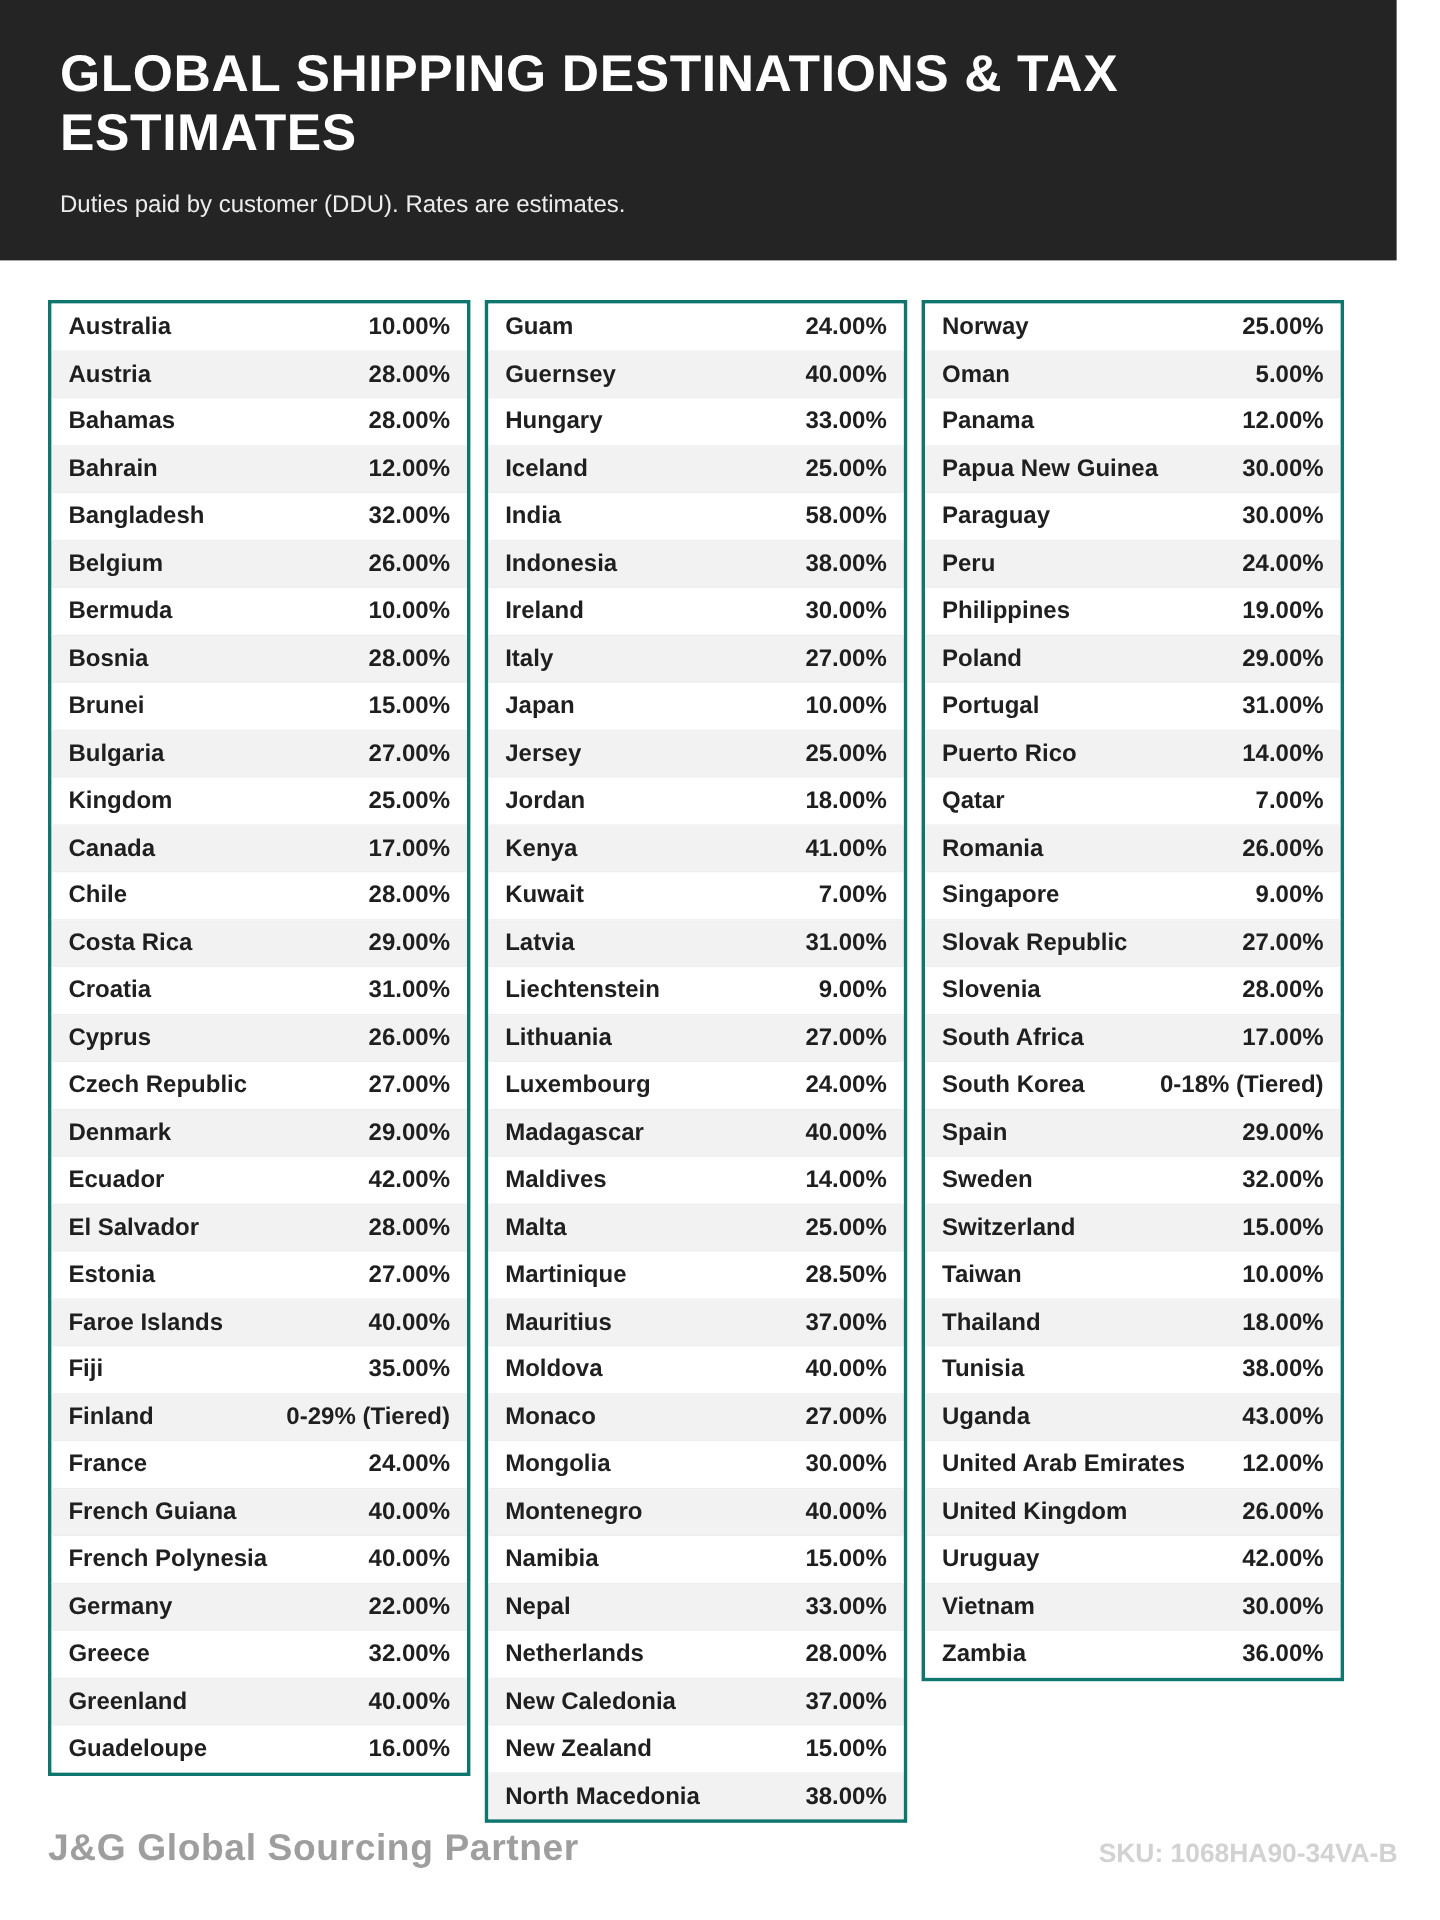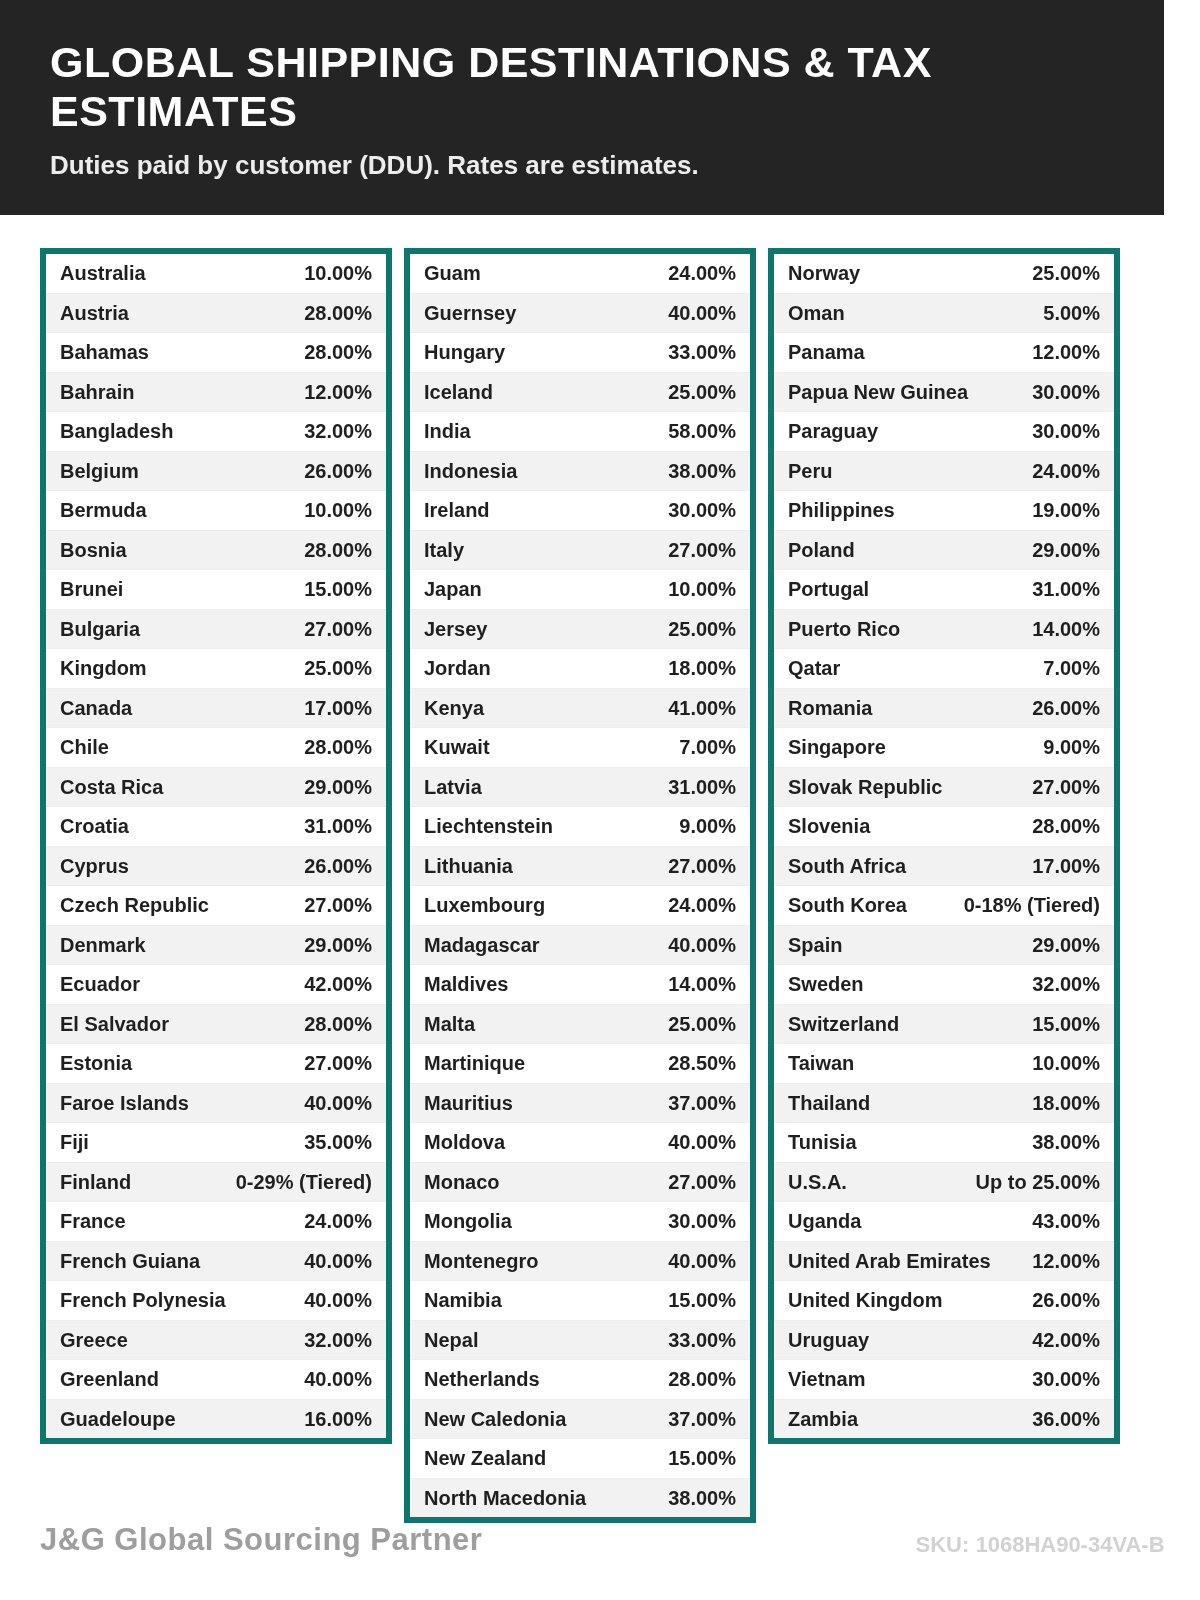--- a/index.html
+++ b/index.html
@@ -21,34 +21,34 @@
     color: #ffffff;
     padding: 38px 50px 34px 50px;
   }
   .header .title {
     font-size: 43px;
     font-weight: 700;
     letter-spacing: 0.5px;
     color: #ffffff;
   }
   .header .subtitle {
-    margin-top: 14px;
-    font-size: 26px;
-    font-weight: 700;
+    margin-top: 24px;
+    font-size: 20px;
+    font-weight: 400;
     color: #ececec;
   }
   .columns {
     display: flex;
     gap: 12px;
     margin: 33px 44px 0 40px;
     align-items: flex-start;
   }
   .column {
     flex: 1;
-    border: 6px solid #0f766e;
+    border: 3px solid #0f766e;
   }
   .row {
     display: flex;
     justify-content: space-between;
     align-items: center;
     padding: 9px 14px;
     font-size: 20px;
     font-weight: 700;
     color: #1f1f1f;
     line-height: 20.5px;
@@ -197,20 +197,24 @@
         </div>
         <div class="row">
           <span class="country">French Guiana</span>
           <span class="rate">40.00%</span>
         </div>
         <div class="row">
           <span class="country">French Polynesia</span>
           <span class="rate">40.00%</span>
         </div>
         <div class="row">
+          <span class="country">Germany</span>
+          <span class="rate">22.00%</span>
+        </div>
+        <div class="row">
           <span class="country">Greece</span>
           <span class="rate">32.00%</span>
         </div>
         <div class="row">
           <span class="country">Greenland</span>
           <span class="rate">40.00%</span>
         </div>
         <div class="row">
           <span class="country">Guadeloupe</span>
           <span class="rate">16.00%</span>
@@ -431,24 +435,20 @@
           <span class="country">Taiwan</span>
           <span class="rate">10.00%</span>
         </div>
         <div class="row">
           <span class="country">Thailand</span>
           <span class="rate">18.00%</span>
         </div>
         <div class="row">
           <span class="country">Tunisia</span>
           <span class="rate">38.00%</span>
-        </div>
-        <div class="row">
-          <span class="country">U.S.A.</span>
-          <span class="rate">Up to 25.00%</span>
         </div>
         <div class="row">
           <span class="country">Uganda</span>
           <span class="rate">43.00%</span>
         </div>
         <div class="row">
           <span class="country">United Arab Emirates</span>
           <span class="rate">12.00%</span>
         </div>
         <div class="row">

